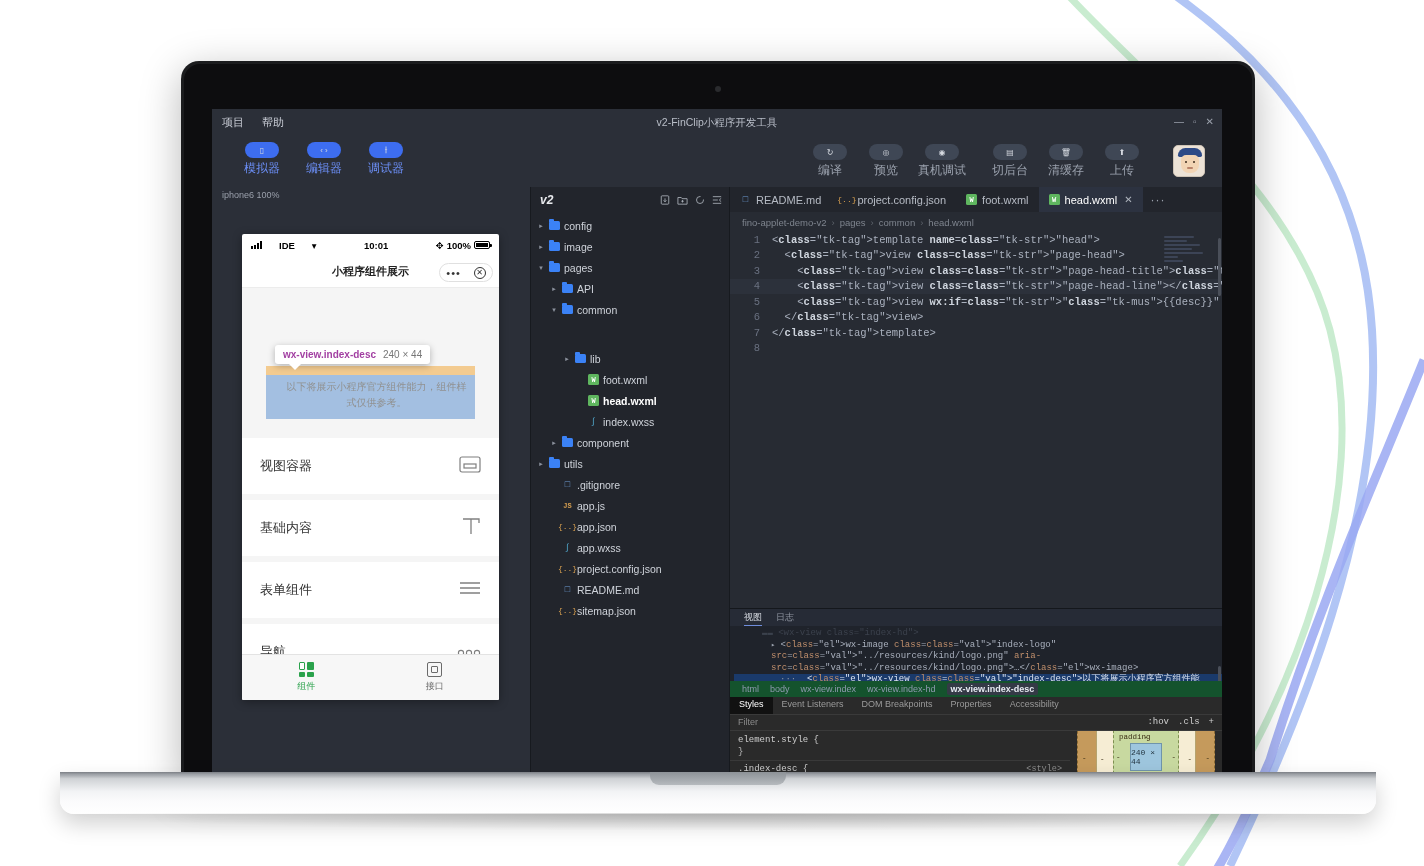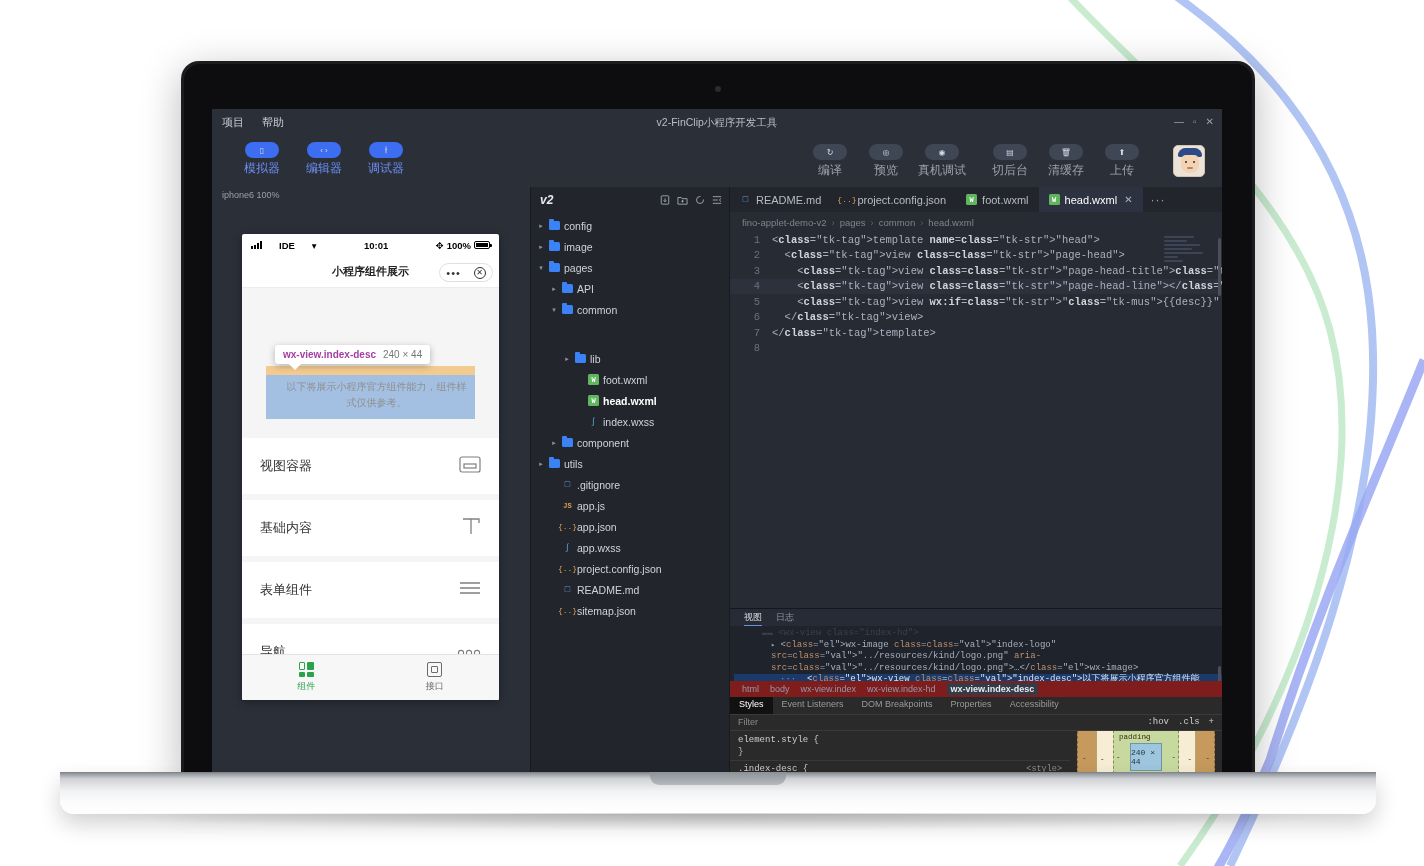--- a/index.html
+++ b/index.html
@@ -226,21 +226,21 @@
   .dom { flex:1; padding:2px 0 0 4px; font-family:"Liberation Mono","DejaVu Sans Mono",monospace;
          font-size:9px; color:#a8afbc; overflow:hidden; position:relative;}
   .dom .r { padding:0 6px; line-height:11.5px; white-space:normal; }
   .dom .r.sel { background:#1a3a6b; color:#dbe3f0; }
   .dom .tri { color:#9aa1ad; font-size:7px; }
   .dom .attr { color:#c08f6c; }
   .dom .dots { color:#8d94a1; }
   .dom .ghost { color:#3b414c; }
 
   .crumb2 { height:16px; display:flex; align-items:center; gap:11px; padding-left:12px;
-            font-size:9px; color:#8f9aaf; background:#7f1d1d;}
+            font-size:9px; color:#8f9aaf; background:#14532d;}
   .crumb2 .on { color:#e6eaf1; font-weight:bold; background:#343a46; padding:1px 4px; border-radius:2px;}
 
   .styles-head { height:17px; display:flex; align-items:stretch; gap:0; background:#2a2a2a;
                  font-size:9px; color:#9a9a9a; }
   .styles-head .st { padding:2px 9px; }
   .styles-head .st.on { background:#111; color:#fff; }
   .st-filter { height:17px; display:flex; align-items:center; background:#2a2a2a;
                border-top:1px solid #3a3a3a; border-bottom:1px solid #3a3a3a; }
   .st-filter .fi { flex:1; font-size:9px; color:#8b8b8b; padding-left:8px; }
   .st-filter .opts { display:flex; gap:9px; padding-right:8px; font-size:9px; color:#cfcfcf;

